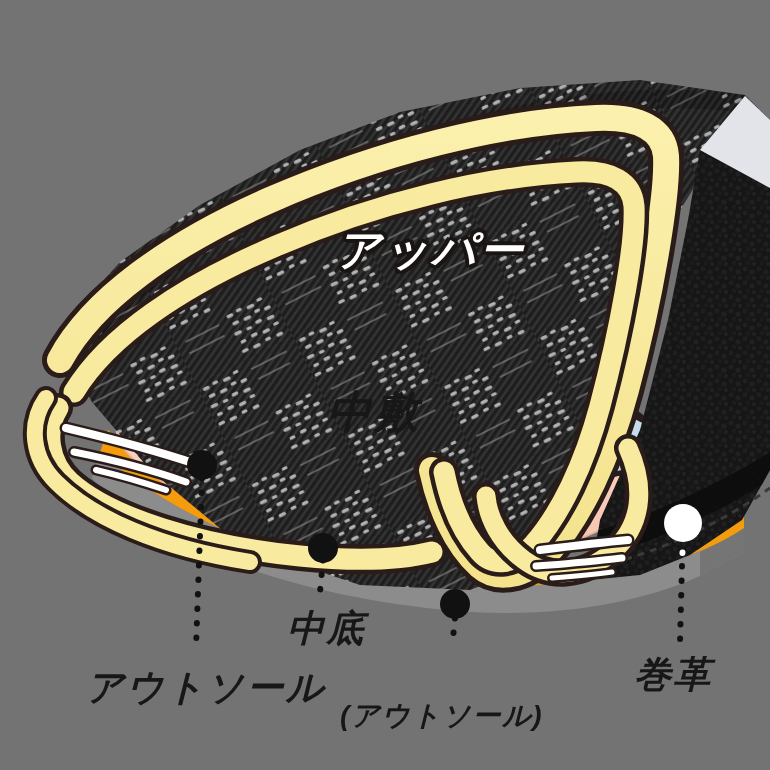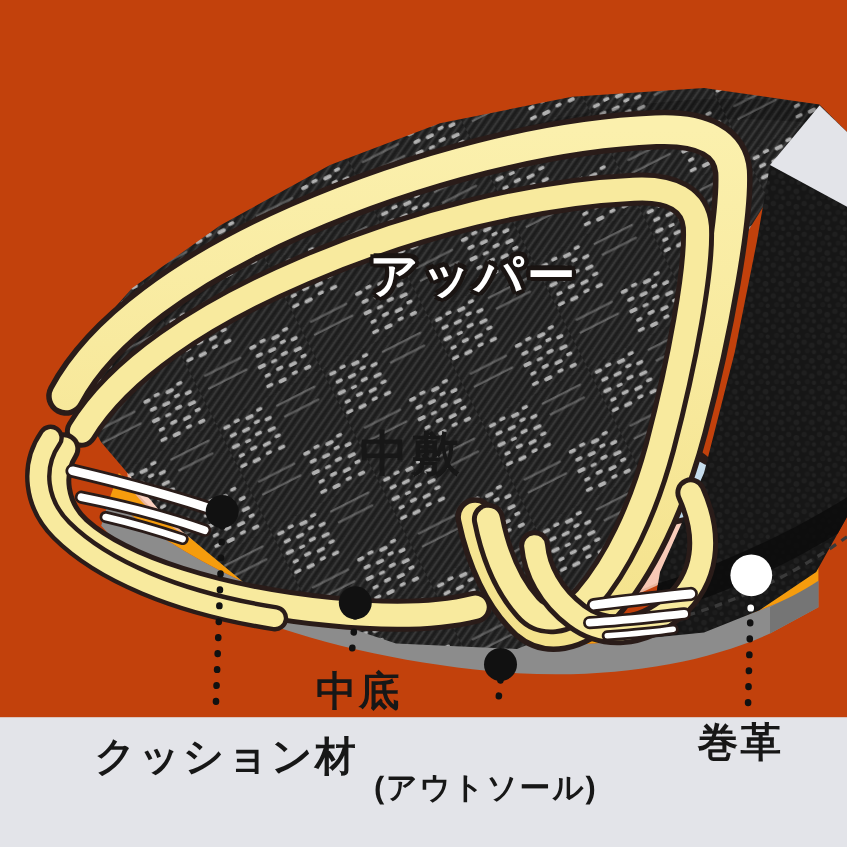--- a/index.html
+++ b/index.html
@@ -1,21 +1,21 @@
 <!DOCTYPE html>
 <html><head>
 <meta charset="utf-8">
 <style>
   html,body{margin:0;padding:0;}
   body{
     width:770px;height:770px;overflow:hidden;
     font-family:"Liberation Sans","DejaVu Sans",sans-serif;
     background:#e3e4e9;
   }
-  #stage{position:relative;width:770px;height:652px;background:#c2410c;}
+  #stage{position:relative;width:770px;height:770px;background:#737373;font-style:italic;}
   #stage svg.layer{position:absolute;left:0;top:0;width:770px;height:770px;}
 
   .lbl{position:absolute;white-space:nowrap;font-weight:700;letter-spacing:.06em;}
 
   
   #lbl-upper{
     left:336px;top:221px;font-size:44px;color:#ffffff;
     text-shadow:
       -3px -3px 0 #1a1412, 3px -3px 0 #1a1412,
       -3px  3px 0 #1a1412, 3px  3px 0 #1a1412,
@@ -252,21 +252,21 @@
       <path d="M683,538 L682,566" fill="none" stroke="#ffffff" stroke-width="6" stroke-linecap="round" stroke-dasharray="0.5 14"></path>
       <path d="M682,566 L680,642" fill="none" stroke="#111" stroke-width="6" stroke-linecap="round" stroke-dasharray="0.5 14"></path>
       <circle cx="683" cy="523" r="19" fill="#ffffff"></circle>
     </g>
   </svg>
 
   <div class="lbl" id="lbl-upper">アッパー</div>
 
   <div class="lbl" id="lbl-insole">中敷</div>
 
-  <div class="lbl" id="lbl-cushion">クッション材</div>
+  <div class="lbl" id="lbl-cushion">アウトソール</div>
 
   <div class="lbl" id="lbl-midsole">中底</div>
 
 
   <div class="lbl" id="lbl-outsole-sub">(アウトソール)</div>
 
   <div class="lbl" id="lbl-wrap">巻革</div>
 
 </div>
 

